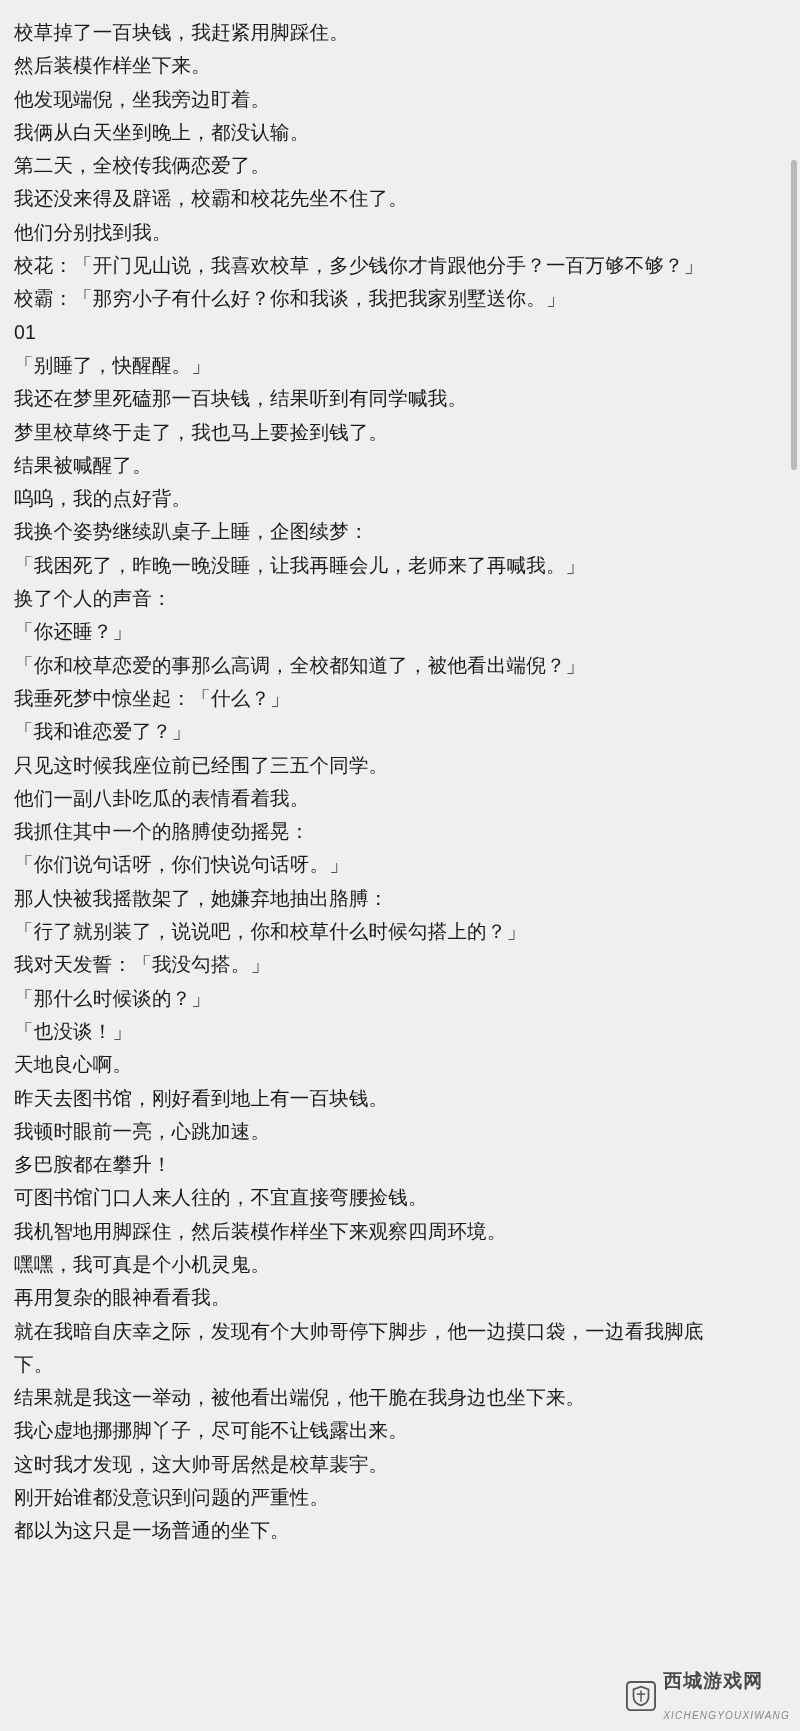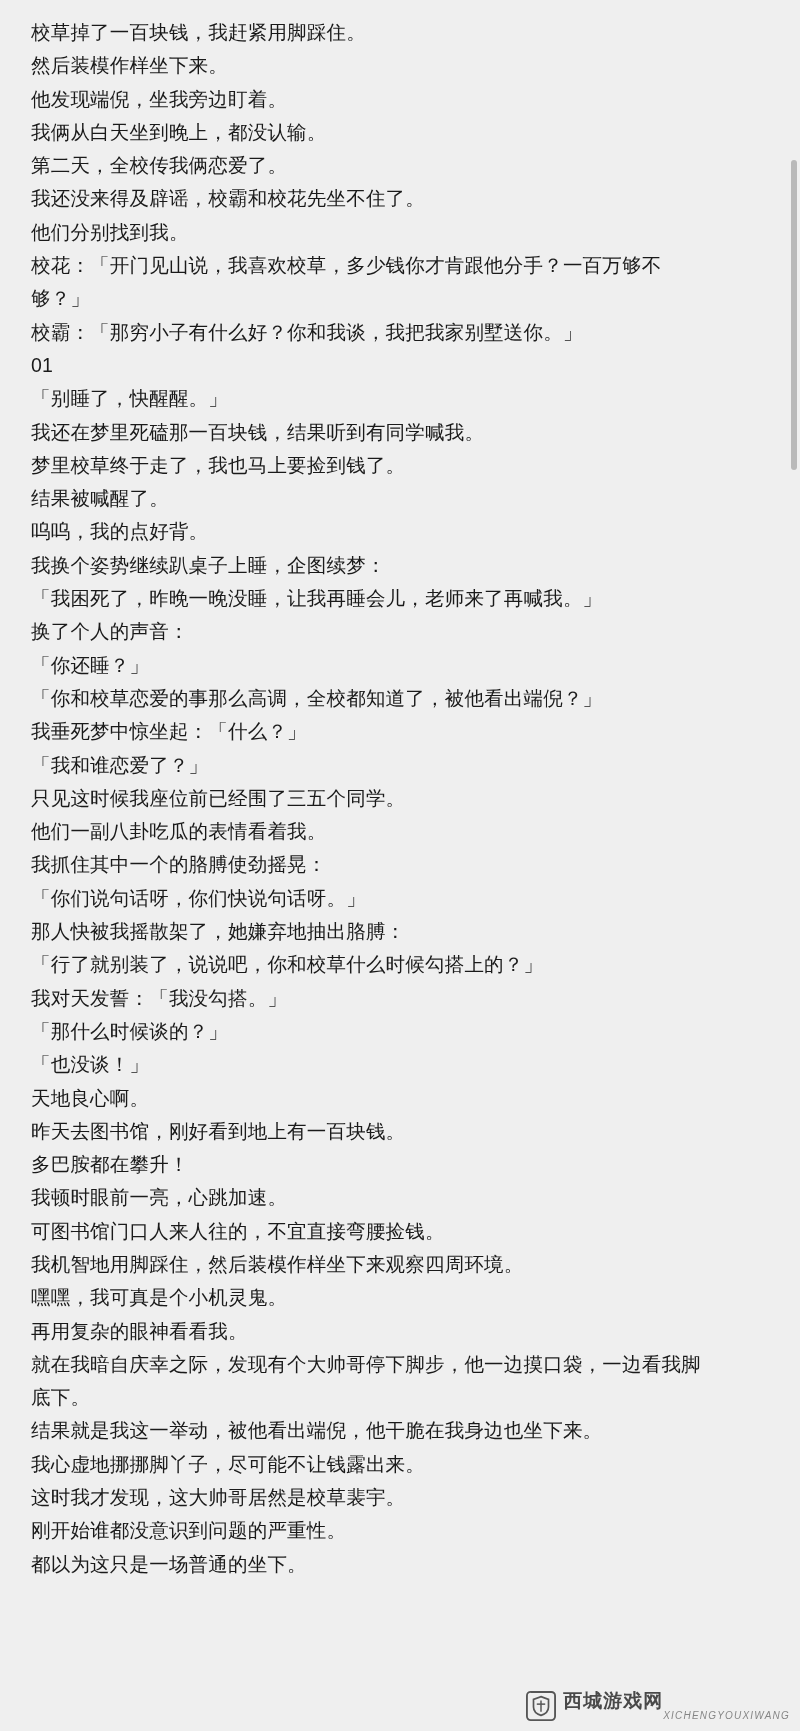--- a/index.html
+++ b/index.html
@@ -31,21 +31,20 @@
     padding-top: 16px;
     box-sizing: border-box;
   }
   .line {
     font-size: 19.5px;
     line-height: 33.3px;
     color: #1a1a1a;
     letter-spacing: 0.2px;
     white-space: pre-wrap;
     word-break: break-all;
-    margin-left: 17px;
   }
   
   #scrollbar {
     position: absolute;
     right: 3px;
     top: 0;
     width: 6px;
     height: 1731px;
   }
   #scroll-thumb {
@@ -67,20 +66,21 @@
     gap: 7px;
     opacity: 0.92;
   }
   #watermark .wm-logo {
     width: 30px;
     height: 30px;
     flex: 0 0 auto;
   }
   #watermark .wm-text-wrap {
     display: flex;
+    flex-direction: column;
     justify-content: flex-start;
     line-height: 1.05;
   }
   #watermark .wm-title {
     font-size: 19px;
     color: #3b3b3b;
     letter-spacing: 1px;
     font-weight: 700;
   }
   #watermark .wm-sub {
@@ -123,22 +123,22 @@
       <div class="line">他们一副八卦吃瓜的表情看着我。</div>
       <div class="line">我抓住其中一个的胳膊使劲摇晃：</div>
       <div class="line">「你们说句话呀，你们快说句话呀。」</div>
       <div class="line">那人快被我摇散架了，她嫌弃地抽出胳膊：</div>
       <div class="line">「行了就别装了，说说吧，你和校草什么时候勾搭上的？」</div>
       <div class="line">我对天发誓：「我没勾搭。」</div>
       <div class="line">「那什么时候谈的？」</div>
       <div class="line">「也没谈！」</div>
       <div class="line">天地良心啊。</div>
       <div class="line">昨天去图书馆，刚好看到地上有一百块钱。</div>
+      <div class="line">我顿时眼前一亮，心跳加速。</div>
       <div class="line">多巴胺都在攀升！</div>
-      <div class="line">我顿时眼前一亮，心跳加速。</div>
       <div class="line">可图书馆门口人来人往的，不宜直接弯腰捡钱。</div>
       <div class="line">我机智地用脚踩住，然后装模作样坐下来观察四周环境。</div>
       <div class="line">嘿嘿，我可真是个小机灵鬼。</div>
       <div class="line">再用复杂的眼神看看我。</div>
       <div class="line">就在我暗自庆幸之际，发现有个大帅哥停下脚步，他一边摸口袋，一边看我脚底下。</div>
       <div class="line">结果就是我这一举动，被他看出端倪，他干脆在我身边也坐下来。</div>
       <div class="line">我心虚地挪挪脚丫子，尽可能不让钱露出来。</div>
       <div class="line">这时我才发现，这大帅哥居然是校草裴宇。</div>
       <div class="line">刚开始谁都没意识到问题的严重性。</div>
       <div class="line">都以为这只是一场普通的坐下。</div>

